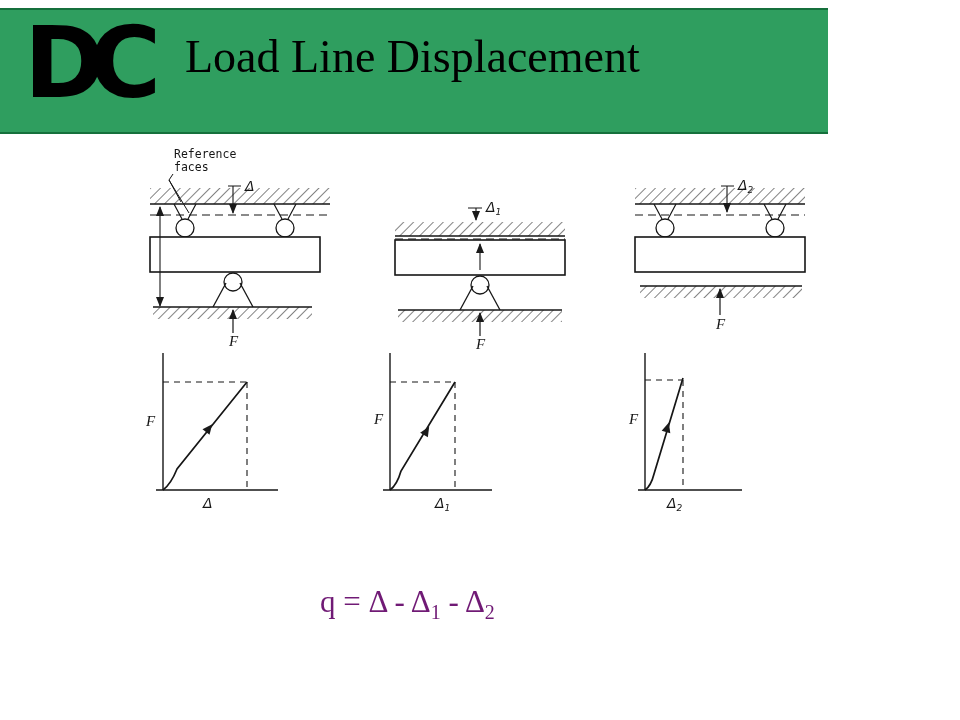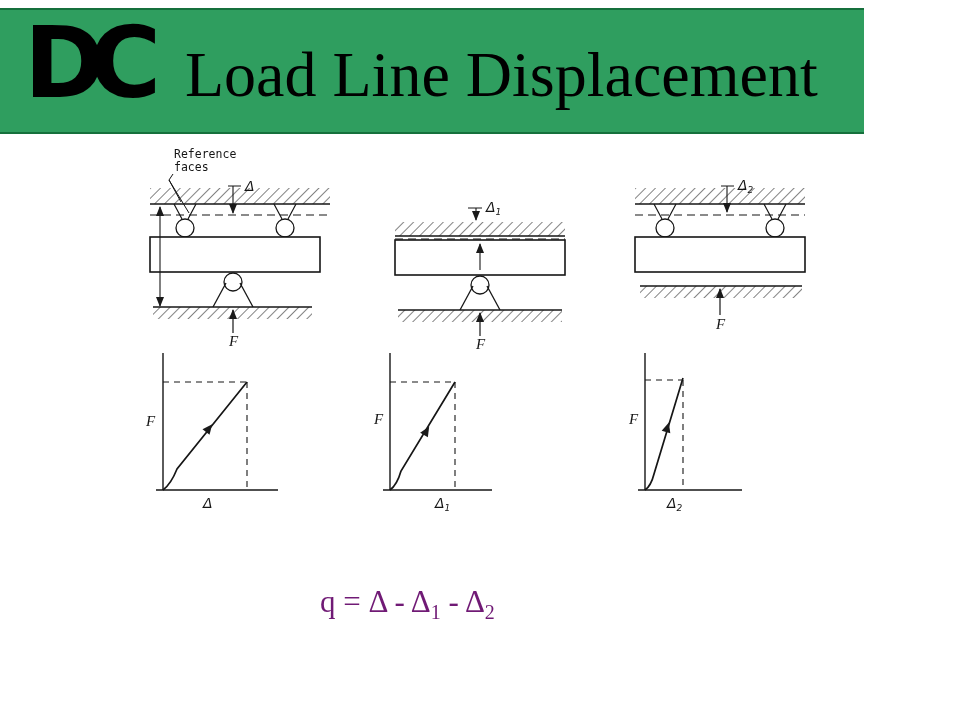--- a/index.html
+++ b/index.html
@@ -1,27 +1,27 @@
 <!DOCTYPE html>
 <html><head>
 <meta charset="utf-8">
 <style>
   html,body{margin:0;padding:0;background:#ffffff;}
   .slide{position:relative;width:828px;height:720px;background:#ffffff;overflow:hidden;
-         font-family:"Liberation Sans",sans-serif;padding-left:36px;}
+         font-family:"Liberation Sans",sans-serif;}
 
   
   .header{position:absolute;top:8px;left:0;width:960px;height:126px;
           background:#2f9e5f;border-top:2px solid #15703c;border-bottom:2px solid #15703c;
           box-sizing:border-box;}
   .logo{position:absolute;left:24px;top:2px;font-family:"DejaVu Sans",sans-serif;
         font-weight:800;font-size:98px;letter-spacing:-16px;color:#000;line-height:1.05;
         padding-right:16px;}
-  .title{position:absolute;left:185px;top:28px;margin:0;font-family:"Liberation Serif",serif;
-         font-size:64px;font-weight:400;color:#000;white-space:nowrap;}
+  .title{position:absolute;left:185px;top:20px;margin:0;font-family:"Liberation Serif",serif;
+         font-size:46px;font-weight:400;color:#000;white-space:nowrap;}
 
   
   .fig{position:absolute;top:140px;left:0;}
   svg text{fill:#161616;stroke:none;}
   .t-mono{font-family:"DejaVu Sans Mono",monospace;font-size:11.5px;}
   .t-F{font-family:"Liberation Serif",serif;font-style:italic;font-size:15px;}
   .t-delta{font-family:"DejaVu Sans",sans-serif;font-style:italic;font-size:14px;}
   .sub{font-size:9px;}
 
   

